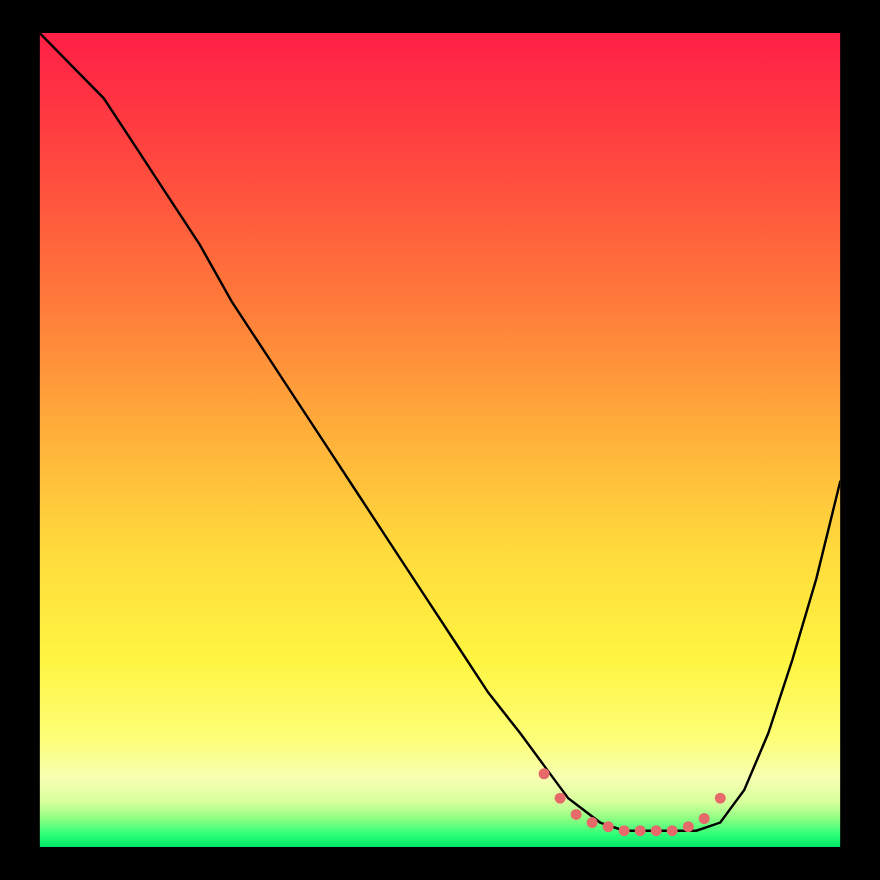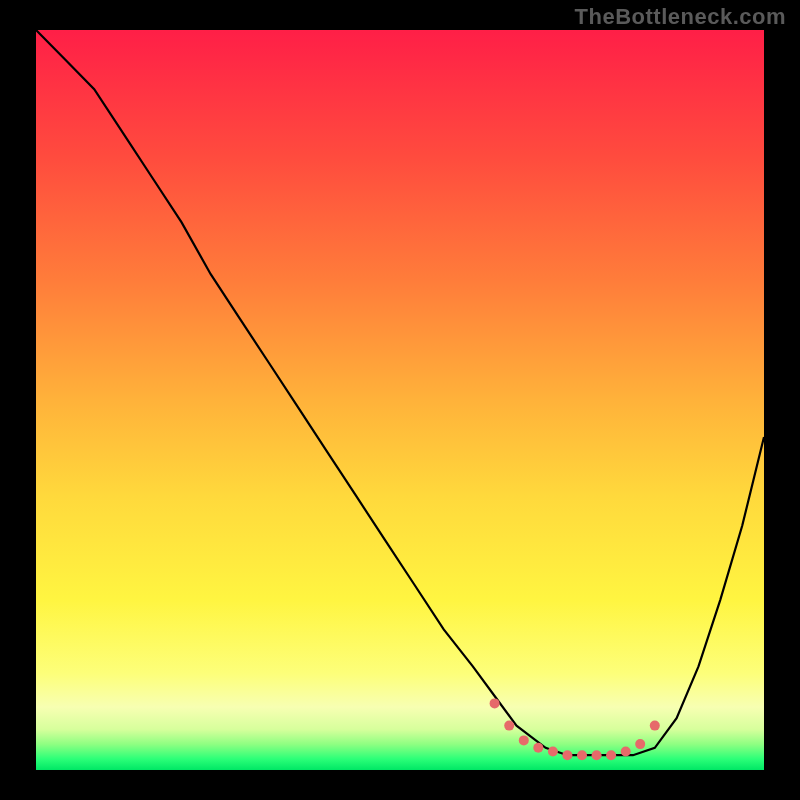--- a/index.html
+++ b/index.html
@@ -37,21 +37,20 @@
   .plot svg {
     display: block;
     width: 728px;
     height: 740px;
   }
 </style>
 </head>
 <body>
 
 <div class="outer">
-  <div class="watermark">TheBottleneck.com</div>
   <div class="plot">
     <svg id="chart-svg" viewBox="0 0 728 740" preserveAspectRatio="none">
         <defs>
           <linearGradient id="bg-grad" x1="0" y1="0" x2="0" y2="1">
             <stop offset="0%" stop-color="#ff1f47"></stop>
             <stop offset="17%" stop-color="#ff4b3e"></stop>
             <stop offset="34%" stop-color="#ff7d3a"></stop>
             <stop offset="50%" stop-color="#ffb23a"></stop>
             <stop offset="63%" stop-color="#ffd93c"></stop>
             <stop offset="77%" stop-color="#fff541"></stop>

